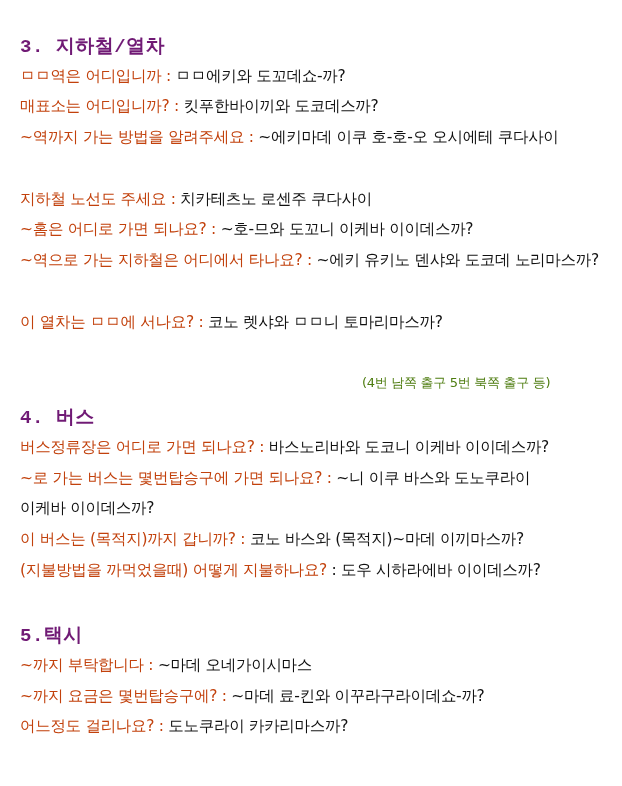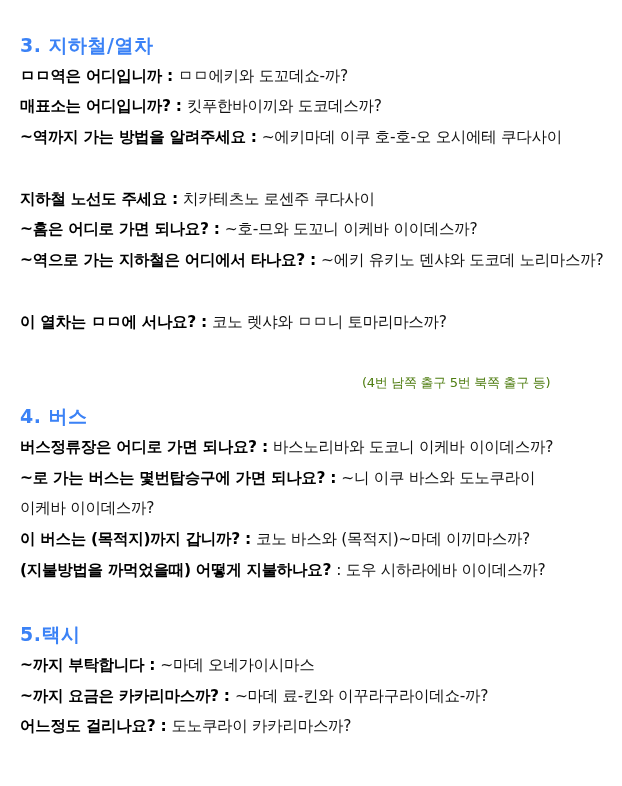--- a/index.html
+++ b/index.html
@@ -1,21 +1,21 @@
 <!DOCTYPE html>
 <html><head>
   <meta charset="utf-8">
   <style>
     html, body { margin: 0; padding: 0; background: #ffffff; }
     body { width: 622px; height: 786px; overflow: hidden; position: relative;
            font-family: "DejaVu Sans", sans-serif; color: #111; }
     .page { position: absolute; left: 0; top: 0; width: 622px; height: 786px; }
-    .heading { position: absolute; left: 20px; font-size: 19px; font-weight: bold; color: #3b82f6; letter-spacing: 0.5px; white-space: nowrap; }
+    .heading { position: absolute; left: 20px; font-size: 19px; font-weight: bold; color: #701a75; letter-spacing: 0.5px; white-space: nowrap; font-family: Liberation Mono, monospace; }
     .row { position: absolute; left: 20px; font-size: 15.5px; white-space: nowrap; line-height: 20px; letter-spacing: -0.3px; }
-    .q { color: #000000; font-weight: bold; }
+    .q { color: #c2410c; }
     .a { color: #111; }
     .note { position: absolute; font-size: 13px; color: #4d7c0f; white-space: nowrap; letter-spacing: -0.3px; }
   </style>
 </head>
 <body>
 
 <div class="page">
 
   <div class="heading" style="top:33px">3. 지하철/열차</div>
 
@@ -32,16 +32,16 @@
 
   <div class="row" style="top:437px"><span class="q">버스정류장은 어디로 가면 되나요? : </span><span class="a">바스노리바와 도코니 이케바 이이데스까?</span></div>
   <div class="row" style="top:468px"><span class="q">~로 가는 버스는 몇번탑승구에 가면 되나요? : </span><span class="a">~니 이쿠 바스와 도노쿠라이</span></div>
   <div class="row" style="top:498px"><span class="q"></span><span class="a">이케바 이이데스까?</span></div>
   <div class="row" style="top:529px"><span class="q">이 버스는 (목적지)까지 갑니까? : </span><span class="a">코노 바스와 (목적지)~마데 이끼마스까?</span></div>
   <div class="row" style="top:560px"><span class="q">(지불방법을 까먹었을때) 어떻게 지불하나요? </span><span class="a"> : 도우 시하라에바 이이데스까?</span></div>
 
   <div class="heading" style="top:622px">5.택시</div>
 
   <div class="row" style="top:655px"><span class="q">~까지 부탁합니다 : </span><span class="a">~마데 오네가이시마스</span></div>
-  <div class="row" style="top:686px"><span class="q">~까지 요금은 카카리마스까? : </span><span class="a">~마데 료-킨와 이꾸라구라이데쇼-까?</span></div>
+  <div class="row" style="top:686px"><span class="q">~까지 요금은 몇번탑승구에? : </span><span class="a">~마데 료-킨와 이꾸라구라이데쇼-까?</span></div>
   <div class="row" style="top:716px"><span class="q">어느정도 걸리나요? : </span><span class="a">도노쿠라이 카카리마스까?</span></div>
 
 </div>
 
 </body></html>

